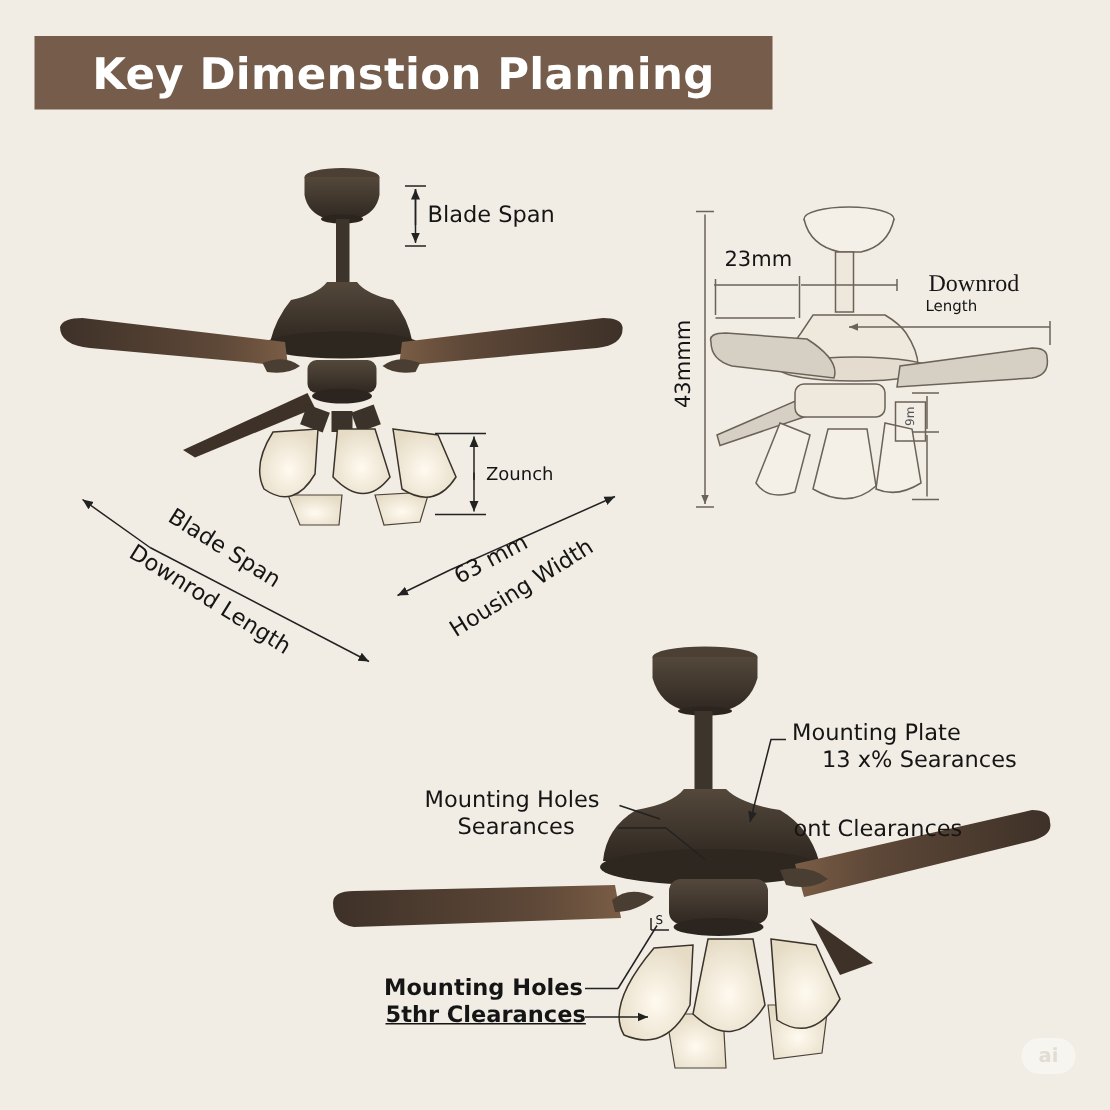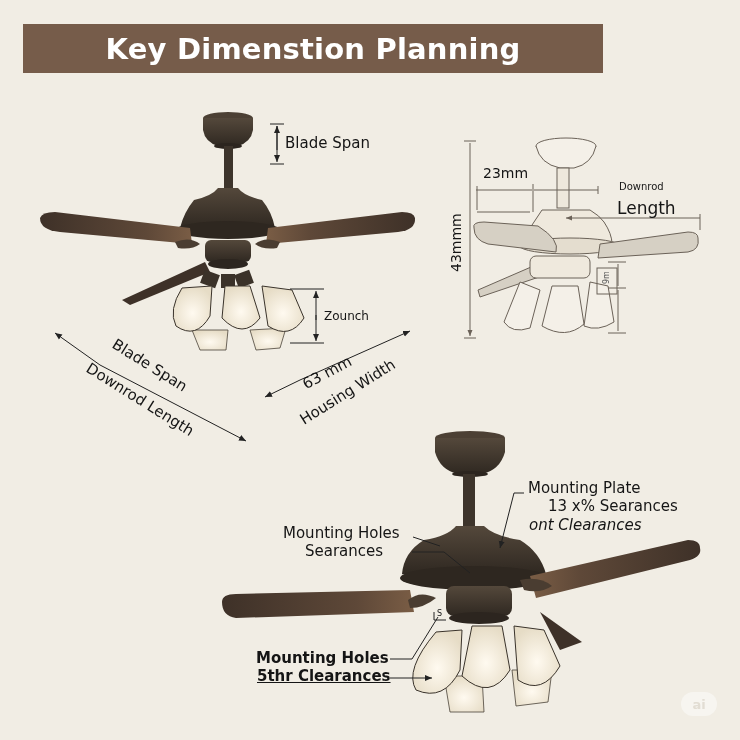--- a/index.html
+++ b/index.html
@@ -4,21 +4,21 @@
   <style>
     html, body { margin: 0; padding: 0; }
     body {
       width: 740px; height: 740px; overflow: hidden;
       background: #f1ede4;
       font-family: "DejaVu Sans", sans-serif;
       position: relative;
       color: #1a1a1a;
     }
     .title-bar {
-      position: absolute; left: 23px; top: 24px; width: 580px; height: 49px;
+      position: absolute; left: 23px; top: 24px; width: 492px; height: 49px;
       background: #765c4a;
       display: flex; align-items: center; justify-content: center;
     }
     .title-bar span {
       color: #ffffff; font-size: 29px; font-weight: bold; letter-spacing: 0.2px;
       font-family: "DejaVu Sans", sans-serif;
     }
     svg.art { position: absolute; left: 0; top: 0; }
     .lbl {
       position: absolute; font-size: 15px; color: #151515; white-space: nowrap;
@@ -192,27 +192,27 @@
 
 <div class="lbl" style="left:285px; top:135px; font-size:15px;">Blade Span</div>
 <div class="lbl" style="left:324px; top:310px; font-size:12px;">Zounch</div>
 <div class="lbl rot" style="left:118px; top:336px; font-size:15px; transform:rotate(32deg);">Blade Span</div>
 <div class="lbl rot" style="left:92px; top:360px; font-size:15px; transform:rotate(32deg);">Downrod Length</div>
 <div class="lbl rot" style="left:300px; top:378px; font-size:15px; transform:rotate(-28deg);">63 mm</div>
 <div class="lbl rot" style="left:297px; top:414px; font-size:15px; transform:rotate(-32deg);">Housing Width</div>
 
 <div class="lbl rot" style="left:448px; top:272px; font-size:14px; transform:rotate(-90deg);">43mmm</div>
 <div class="lbl" style="left:483px; top:165px; font-size:14px;">23mm</div>
-<div class="lbl" style="left:619px; top:181px; font-size:10px;">Downrod</div>
-<div class="lbl" style="left:617px; top:199px; font-size:17px;">Length</div>
+<div class="lbl" style="left:619px; top:181px; font-size:16px;font-family:Liberation Serif, serif;">Downrod</div>
+<div class="lbl" style="left:617px; top:199px; font-size:10px;">Length</div>
 <div class="lbl rot" style="left:602px; top:284px; font-size:8px; color:#555; transform:rotate(-90deg);">9m</div>
 
 <div class="lbl" style="left:528px; top:480px; font-size:15px;">Mounting Plate</div>
 <div class="lbl" style="left:532px; top:498px; font-size:15px;margin-left:16px;">13 x% Searances</div>
-<div class="lbl" style="left:529px; top:517px; font-size:15px;font-style:italic;">ont Clearances</div>
+<div class="lbl" style="left:529px; top:544px; font-size:15px;">ont Clearances</div>
 <div class="lbl" style="left:283px; top:525px; font-size:15px;">Mounting Holes</div>
 <div class="lbl" style="left:305px; top:543px; font-size:15px;">Searances</div>
 <div class="lbl" style="left:256px; top:650px; font-size:15px; font-weight:bold;">Mounting Holes</div>
 <div class="lbl" style="left:257px; top:668px; font-size:15px; font-weight:bold;text-decoration:underline;">5thr Clearances</div>
 <div class="lbl" style="left:437px; top:609px; font-size:8px;">S</div>
 
 <div class="badge">
   <span>ai</span>
 </div>
 

